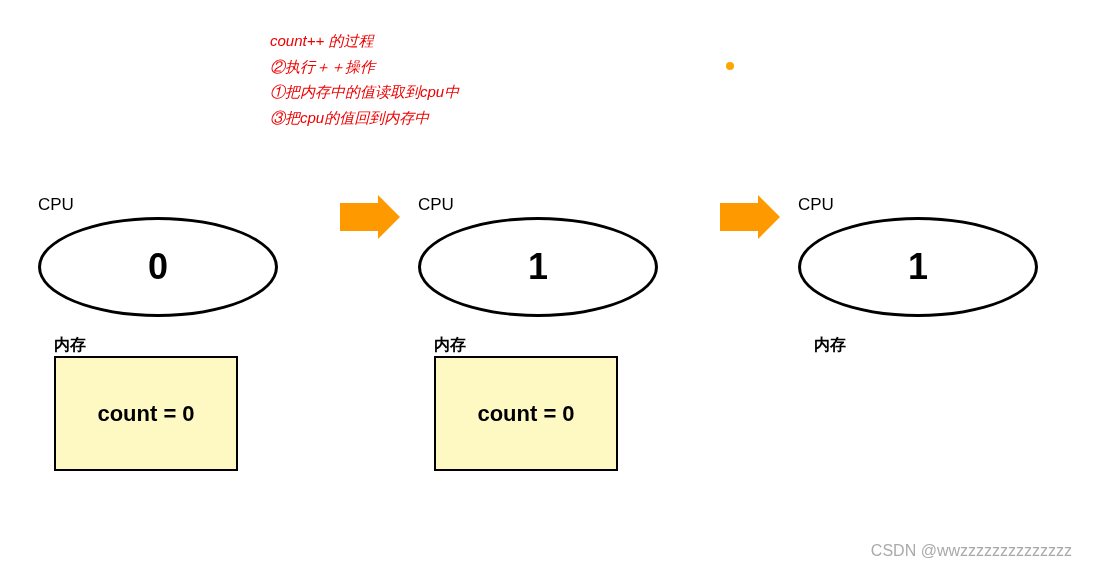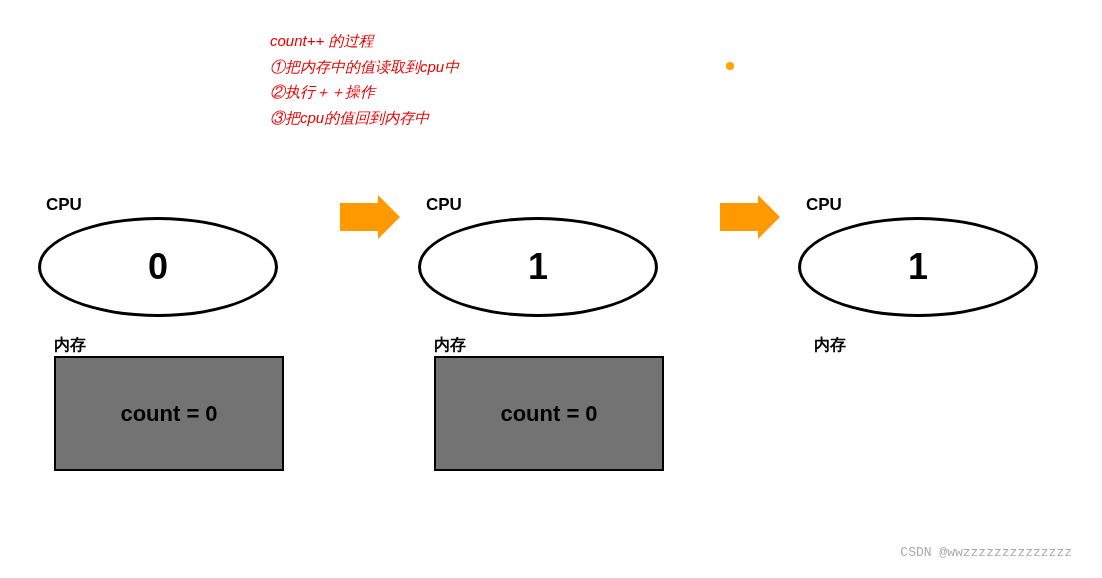--- a/index.html
+++ b/index.html
@@ -50,24 +50,24 @@
     .diagram-block {
       display: flex;
       flex-direction: column;
       align-items: flex-start;
       width: 300px;
     }
 
     
     .cpu-label {
       font-size: 17px;
-      font-weight: bold;
+      font-weight: normal;
       color: #000;
       margin-bottom: 2px;
-      margin-left: 16px;
+      margin-left: 8px;
     }
 
     
     .cpu-ellipse {
       width: 240px;
       height: 100px;
       border: 3px solid #000;
       border-radius: 50%;
       display: flex;
       align-items: center;
@@ -91,27 +91,27 @@
     }
 
     .memory-label {
       font-size: 16px;
       font-weight: bold;
       color: #000;
       margin-bottom: 0px;
     }
 
     .memory-box {
-      width: 230px;
+      width: 184px;
       height: 115px;
       border: 2.5px solid #000;
       display: flex;
       align-items: center;
       justify-content: center;
-      background: #737373;
+      background: #fef9c3;
     }
 
     .memory-value {
       font-size: 22px;
       font-weight: bold;
       color: #000;
     }
 
     
     .arrow-container {
@@ -133,32 +133,31 @@
     .arrow-shape svg {
       width: 60px;
       height: 44px;
     }
 
     
     .watermark {
       position: absolute;
       bottom: 18px;
       right: 30px;
-      font-size: 13px;
+      font-size: 16px;
       color: #aaa;
-      font-family: Liberation Mono, monospace;
     }
   </style>
 </head>
 <body>
 
 <div class="description">
   <span class="line">count++ 的过程</span>
+  <span class="line">②执行＋＋操作</span>
   <span class="line">①把内存中的值读取到cpu中</span>
-  <span class="line">②执行＋＋操作</span>
   <span class="line">③把cpu的值回到内存中</span>
 </div>
 
 <div class="orange-dot"></div>
 
 <div class="diagrams">
 
   <div class="diagram-block">
     <div class="cpu-label">CPU</div>
     <div class="cpu-ellipse">

